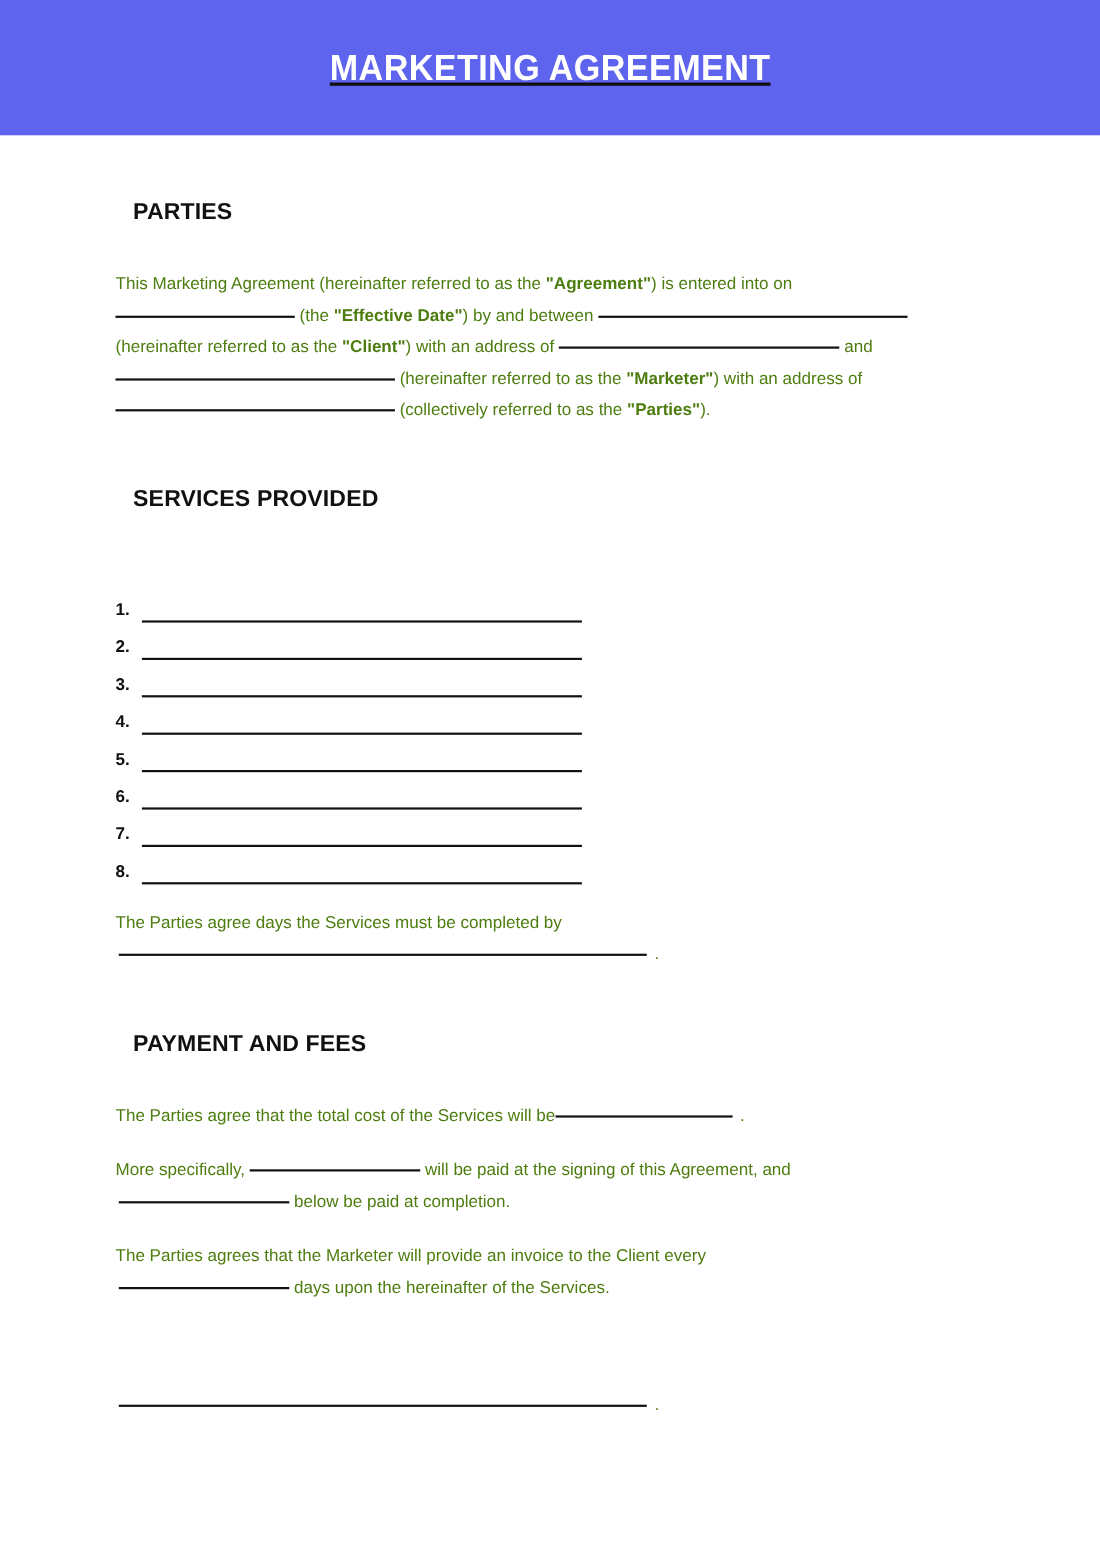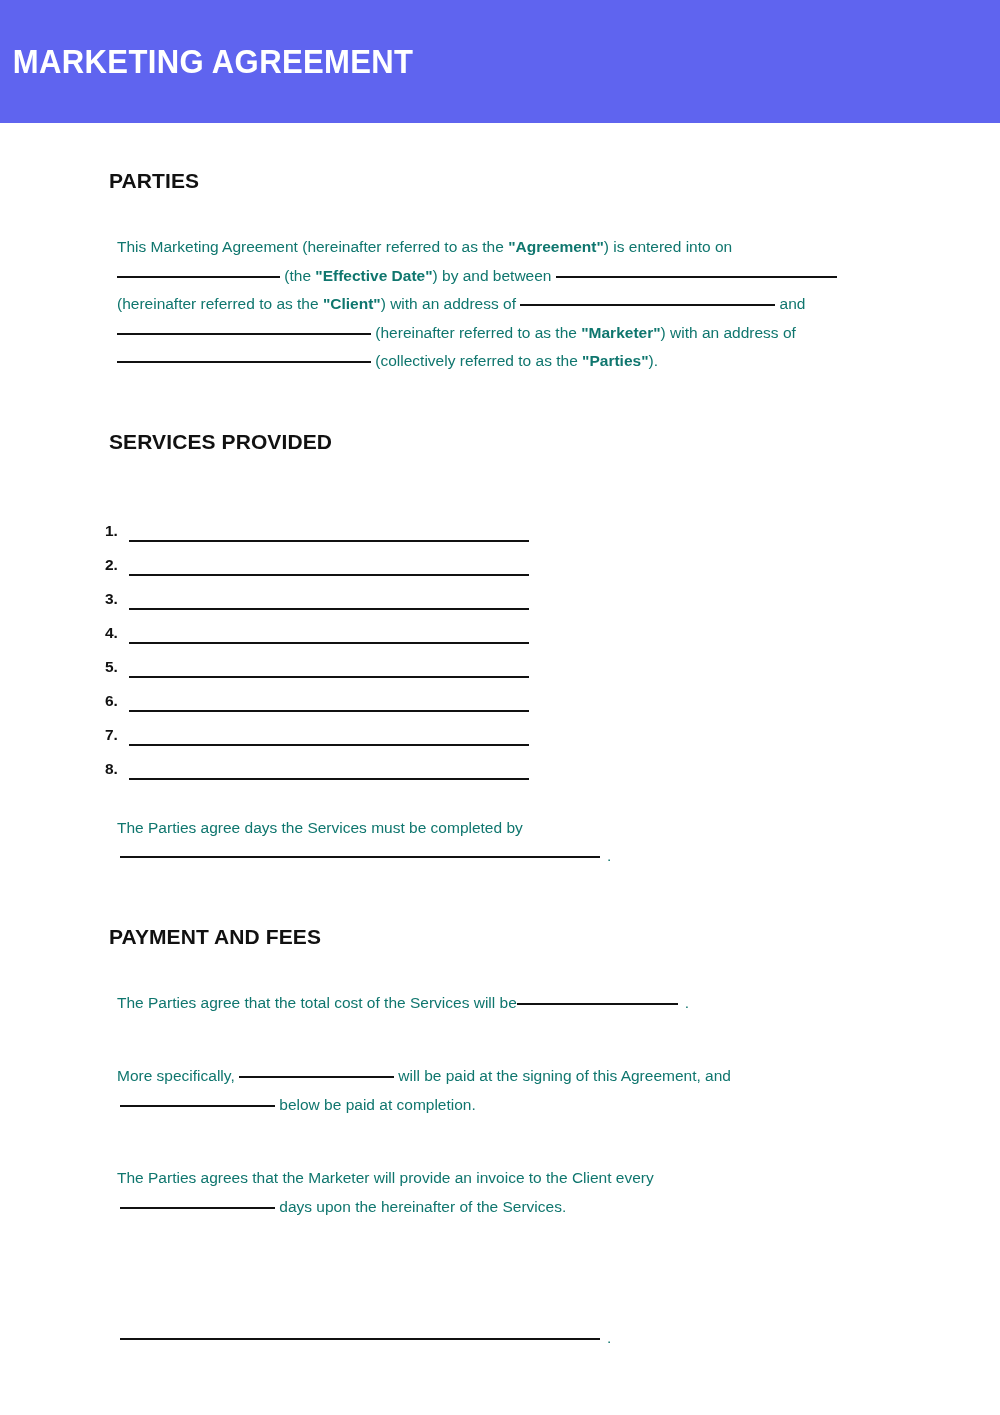--- a/index.html
+++ b/index.html
@@ -17,50 +17,52 @@
     position: relative;
   }
 
   
   .doc-banner {
     width: 1000px;
     height: 123px;
     background: #5f64ef;
     display: flex;
     align-items: center;
+    justify-content: center;
+    text-decoration: underline;
   }
   .doc-banner-title {
     color: #ffffff;
     font-size: 33px;
     font-weight: bold;
     letter-spacing: 0.4px;
     text-transform: uppercase;
     font-family: "Liberation Sans Narrow", "Liberation Sans", sans-serif;
     transform: scaleX(0.94);
   }
 
   
   .doc-body {
     padding: 42px 105px 0 105px;
   }
 
   h2.section-heading {
     font-size: 21px;
     font-weight: bold;
-    margin: 4px;
+    margin: 16px;
     letter-spacing: 0.1px;
     text-transform: uppercase;
     color: #111111;
   }
 
   .para {
     font-size: 15.5px;
     line-height: 28.5px;
-    color: #0f766e;
-    margin: 12px;
+    color: #4d7c0f;
+    margin: 0;
   }
   .para b { font-weight: bold; }
 
   
   .blank {
     display: inline-block;
     border-bottom: 2px solid #111111;
     vertical-align: 3px;
     height: 13px;
   }

